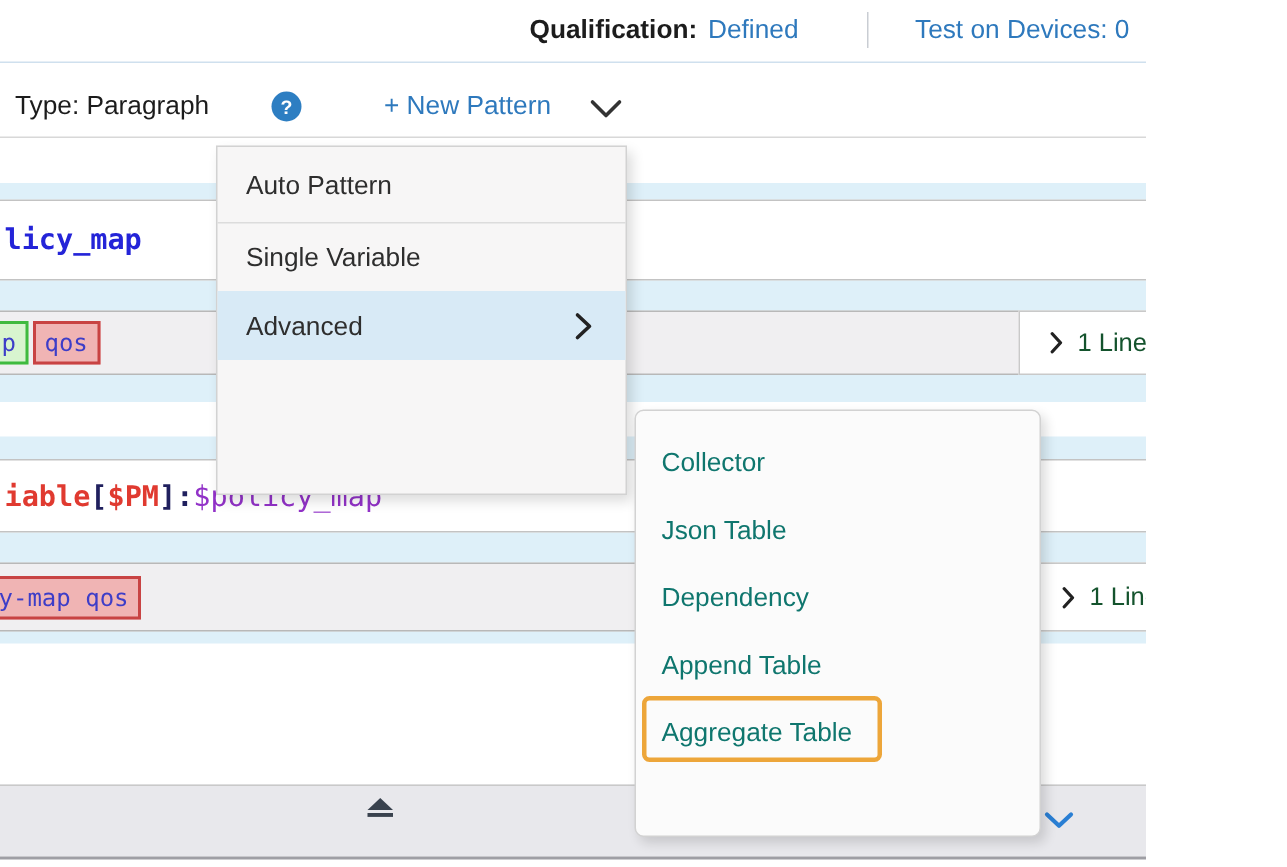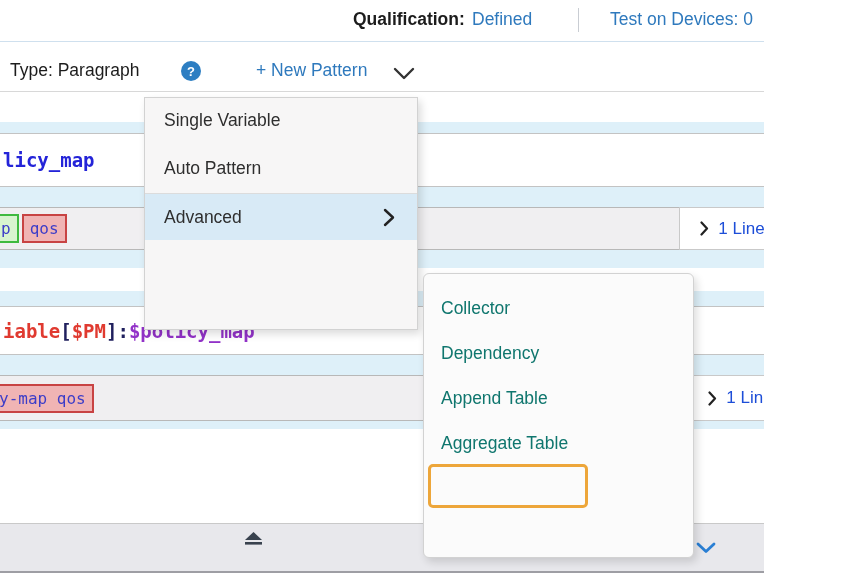--- a/index.html
+++ b/index.html
@@ -26,33 +26,33 @@
 
   
   .card { background:#def0f9; border-radius:10px; }
   .pattern-input {
     background:#fff; border:1px solid #c3c3c3; display:flex; align-items:center;
     padding-left:26px; font-family:"DejaVu Sans Mono", monospace; font-size:19px; white-space:pre;
   }
   .code-blue   { color:#2424d8; font-weight:700; }
   .code-red    { color:#e03a30; font-weight:700; }
   .code-dark   { color:#20205e; font-weight:700; }
-  .code-purple { color:#9232c8; font-weight:700;text-align:center; }
+  .code-purple { color:#9232c8; font-weight:400;text-align:center; }
   .match-row { background:#f0eff1; border:1px solid #b8b8b8; display:flex; align-items:center; }
   .token {
     font-family:"DejaVu Sans Mono", monospace; font-size:16px; color:#3d3dc8;
     padding:3px 6px; border:2px solid; margin-right:3px; white-space:nowrap;
   }
   .match-green { background:#d8f4cf; border-color:#3fba3f; }
   .match-red   { background:#f0b4b4; border-color:#c84343; }
   .line-btn {
     position:absolute; top:-1px; bottom:-1px; background:#fff; border:1px solid #c9c9c9;
     display:flex; align-items:center; justify-content:center; gap:9px; cursor:pointer;
   }
-  .line-btn span { font-size:17px; color:#1d4ed8; white-space:nowrap; }
+  .line-btn span { font-size:17px; color:#14532d; white-space:nowrap; }
   .card-ham { display:inline-flex; flex-direction:column; justify-content:space-between; width:19px; height:15px; cursor:pointer; }
   .card-ham i { display:block; height:2.6px; background:#3f3f3f; border-radius:1px; }
 
   
   .menu {
     left:144px; top:97px; width:274px; height:233px; background:#f7f6f6;
     border:1px solid #d2d2d2; box-shadow:3px 4px 8px rgba(0,0,0,0.14); z-index:40;
   }
   .menu-item {
     display:flex; align-items:center; padding-left:19px; font-size:17.5px; color:#2e2e2e; cursor:pointer;
@@ -162,39 +162,42 @@
       <svg width="20" height="12" viewBox="0 0 20 12">
           <polyline points="2,2 10,9.5 18,2" fill="none" stroke="#2a7fd4" stroke-width="2.8" stroke-linecap="round" stroke-linejoin="round"></polyline>
         </svg>
     </span>
     <span class="abs minus" style="left:810px; top:27px;"></span>
   </div>
   <div class="abs edge-right"></div>
   <div class="abs edge-bottom"></div>
 
   <div class="abs menu">
+    <div class="menu-item first">
+      <span>Auto Pattern</span>
+    </div>
     <div class="menu-item mid">
       <span>Single Variable</span>
-    </div>
-    <div class="menu-item first">
-      <span>Auto Pattern</span>
     </div>
     <div class="menu-item adv">
       <span>Advanced</span>
       <svg width="12" height="19" viewBox="0 0 12 19">
           <polyline points="2,2 10,9.5 2,17" fill="none" stroke="#222" stroke-width="2.4" stroke-linecap="round" stroke-linejoin="round"></polyline>
         </svg>
     </div>
   </div>
 
   <div class="abs submenu">
     <div class="submenu-item">
       <span>Collector</span>
     </div>
     <div class="submenu-item">
+      <span>Json Table</span>
+    </div>
+    <div class="submenu-item">
       <span>Dependency</span>
     </div>
     <div class="submenu-item">
       <span>Append Table</span>
     </div>
     <div class="submenu-item">
       <span>Aggregate Table</span>
     </div>
     <div class="annotation-box"></div>
   </div>

